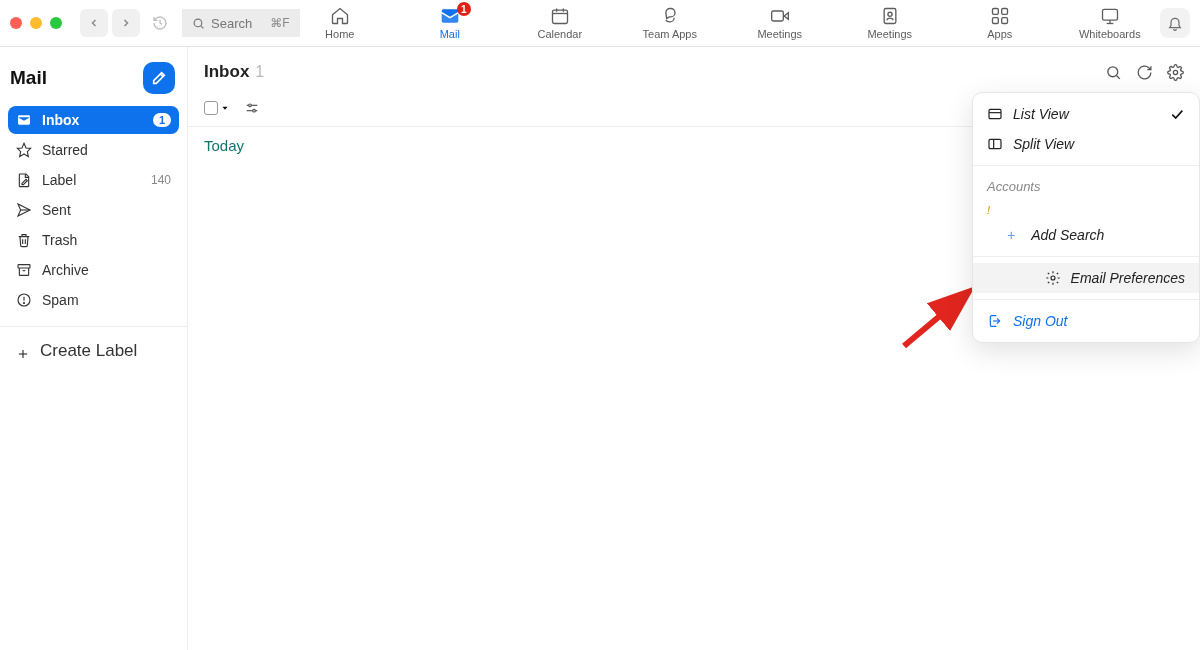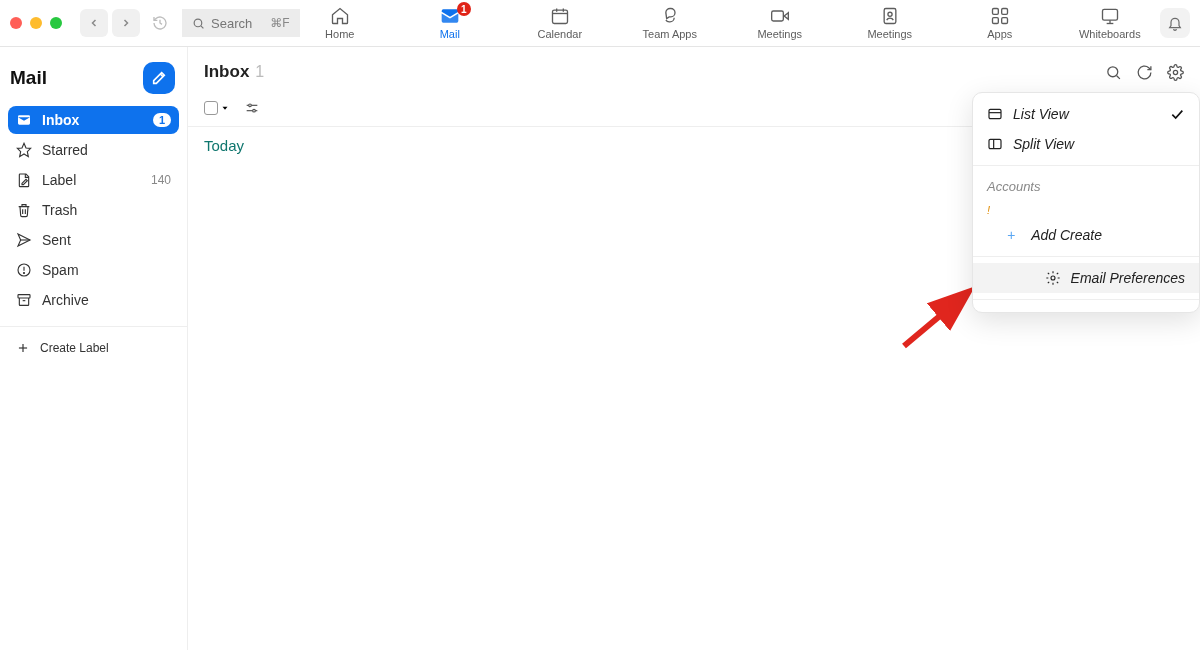--- a/index.html
+++ b/index.html
@@ -205,21 +205,21 @@
     .sidebar-divider {
       height: 1px;
       background: #eee;
       margin: 10px 0 8px;
     }
     .create-label {
       display: flex;
       align-items: flex-end;
       gap: 10px;
       padding: 6px 16px;
-      font-size: 12px;
+      font-size: 17px;
       color: #333;
       cursor: pointer;
     }
     .content {
       flex: 1;
       display: flex;
       flex-direction: column;
       position: relative;
     }
     .content-header {
@@ -495,55 +495,55 @@
               <path d="M14 3v5h5"></path>
               <path d="M9 17l6-6 2 2-6 6H9z"></path>
             </svg>
         </span>
         <span class="label">Label</span>
         <span class="count-text">140</span>
       </div>
       <div class="folder-item">
         <span class="icon">
           <svg width="16" height="16" viewBox="0 0 24 24" fill="none" stroke="currentColor" stroke-width="1.7">
+              <path d="M3 3l18 9-18 9 4-9z"></path>
+              <line x1="7" y1="12" x2="21" y2="12"></line>
+            </svg>
+        </span>
+        <span class="label">Sent</span>
+      </div>
+      <div class="folder-item">
+        <span class="icon">
+          <svg width="16" height="16" viewBox="0 0 24 24" fill="none" stroke="currentColor" stroke-width="1.7">
               <path d="M4 7h16M9 7V4h6v3M6 7l1 13a2 2 0 0 0 2 2h6a2 2 0 0 0 2-2l1-13"></path>
               <line x1="10" y1="11" x2="10" y2="18"></line>
               <line x1="14" y1="11" x2="14" y2="18"></line>
             </svg>
         </span>
         <span class="label">Trash</span>
       </div>
       <div class="folder-item">
         <span class="icon">
           <svg width="16" height="16" viewBox="0 0 24 24" fill="none" stroke="currentColor" stroke-width="1.7">
-              <path d="M3 3l18 9-18 9 4-9z"></path>
-              <line x1="7" y1="12" x2="21" y2="12"></line>
-            </svg>
-        </span>
-        <span class="label">Sent</span>
+              <rect x="3" y="4" width="18" height="5" rx="1"></rect>
+              <path d="M5 9v10a1 1 0 0 0 1 1h12a1 1 0 0 0 1-1V9"></path>
+              <line x1="10" y1="13" x2="14" y2="13"></line>
+            </svg>
+        </span>
+        <span class="label">Archive</span>
       </div>
       <div class="folder-item">
         <span class="icon">
           <svg width="16" height="16" viewBox="0 0 24 24" fill="none" stroke="currentColor" stroke-width="1.7">
               <circle cx="12" cy="12" r="9"></circle>
               <line x1="12" y1="7" x2="12" y2="13"></line>
               <circle cx="12" cy="16.5" r="0.8" fill="currentColor"></circle>
             </svg>
         </span>
         <span class="label">Spam</span>
-      </div>
-      <div class="folder-item">
-        <span class="icon">
-          <svg width="16" height="16" viewBox="0 0 24 24" fill="none" stroke="currentColor" stroke-width="1.7">
-              <rect x="3" y="4" width="18" height="5" rx="1"></rect>
-              <path d="M5 9v10a1 1 0 0 0 1 1h12a1 1 0 0 0 1-1V9"></path>
-              <line x1="10" y1="13" x2="14" y2="13"></line>
-            </svg>
-        </span>
-        <span class="label">Archive</span>
       </div>
     </div>
     <div class="sidebar-divider"></div>
     <div class="create-label">
       <span class="icon">
         <svg width="14" height="14" viewBox="0 0 24 24" fill="none" stroke="currentColor" stroke-width="2">
             <line x1="12" y1="5" x2="12" y2="19"></line>
             <line x1="5" y1="12" x2="19" y2="12"></line>
           </svg>
       </span>
@@ -616,33 +616,43 @@
               <line x1="10" y1="5" x2="10" y2="19"></line>
             </svg>
         </span>
         <span>Split View</span>
       </div>
       <div class="menu-divider"></div>
       <div class="menu-section">Accounts</div>
       <div class="account-warn">!</div>
       <div class="menu-item" style="padding-left:34px">
         <span class="plus-blue">+</span>
-        <span>Add Create</span>
+        <span>Add Search</span>
       </div>
       <div class="menu-divider"></div>
       <div class="menu-item highlight">
         <span class="icon">
           <svg width="16" height="16" viewBox="0 0 24 24" fill="none" stroke="currentColor" stroke-width="1.7">
               <circle cx="12" cy="12" r="3"></circle>
               <path d="M12 2v3M12 19v3M4.2 4.2l2.1 2.1M17.7 17.7l2.1 2.1M2 12h3M19 12h3M4.2 19.8l2.1-2.1M17.7 6.3l2.1-2.1"></path>
             </svg>
         </span>
         <span>Email Preferences</span>
       </div>
       <div class="menu-divider"></div>
+      <div class="menu-item blue">
+        <span class="icon">
+          <svg width="16" height="16" viewBox="0 0 24 24" fill="none" stroke="currentColor" stroke-width="1.8">
+              <path d="M14 4h-7a2 2 0 0 0-2 2v12a2 2 0 0 0 2 2h7"></path>
+              <polyline points="15 8 19 12 15 16"></polyline>
+              <line x1="19" y1="12" x2="9" y2="12"></line>
+            </svg>
+        </span>
+        <span>Sign Out</span>
+      </div>
     </div>
   </div>
 </div>
 
 <div class="red-box" style="top:282px; left:976px; width:132px; height:24px;"></div>
 <svg class="arrow-svg" style="top:260px; left:890px;" width="100" height="100">
   <defs>
     <marker id="ah" markerWidth="8" markerHeight="8" refX="6" refY="3" orient="auto">
       <polygon points="0 0, 8 3, 0 6" fill="#e0261e"></polygon>
     </marker>

